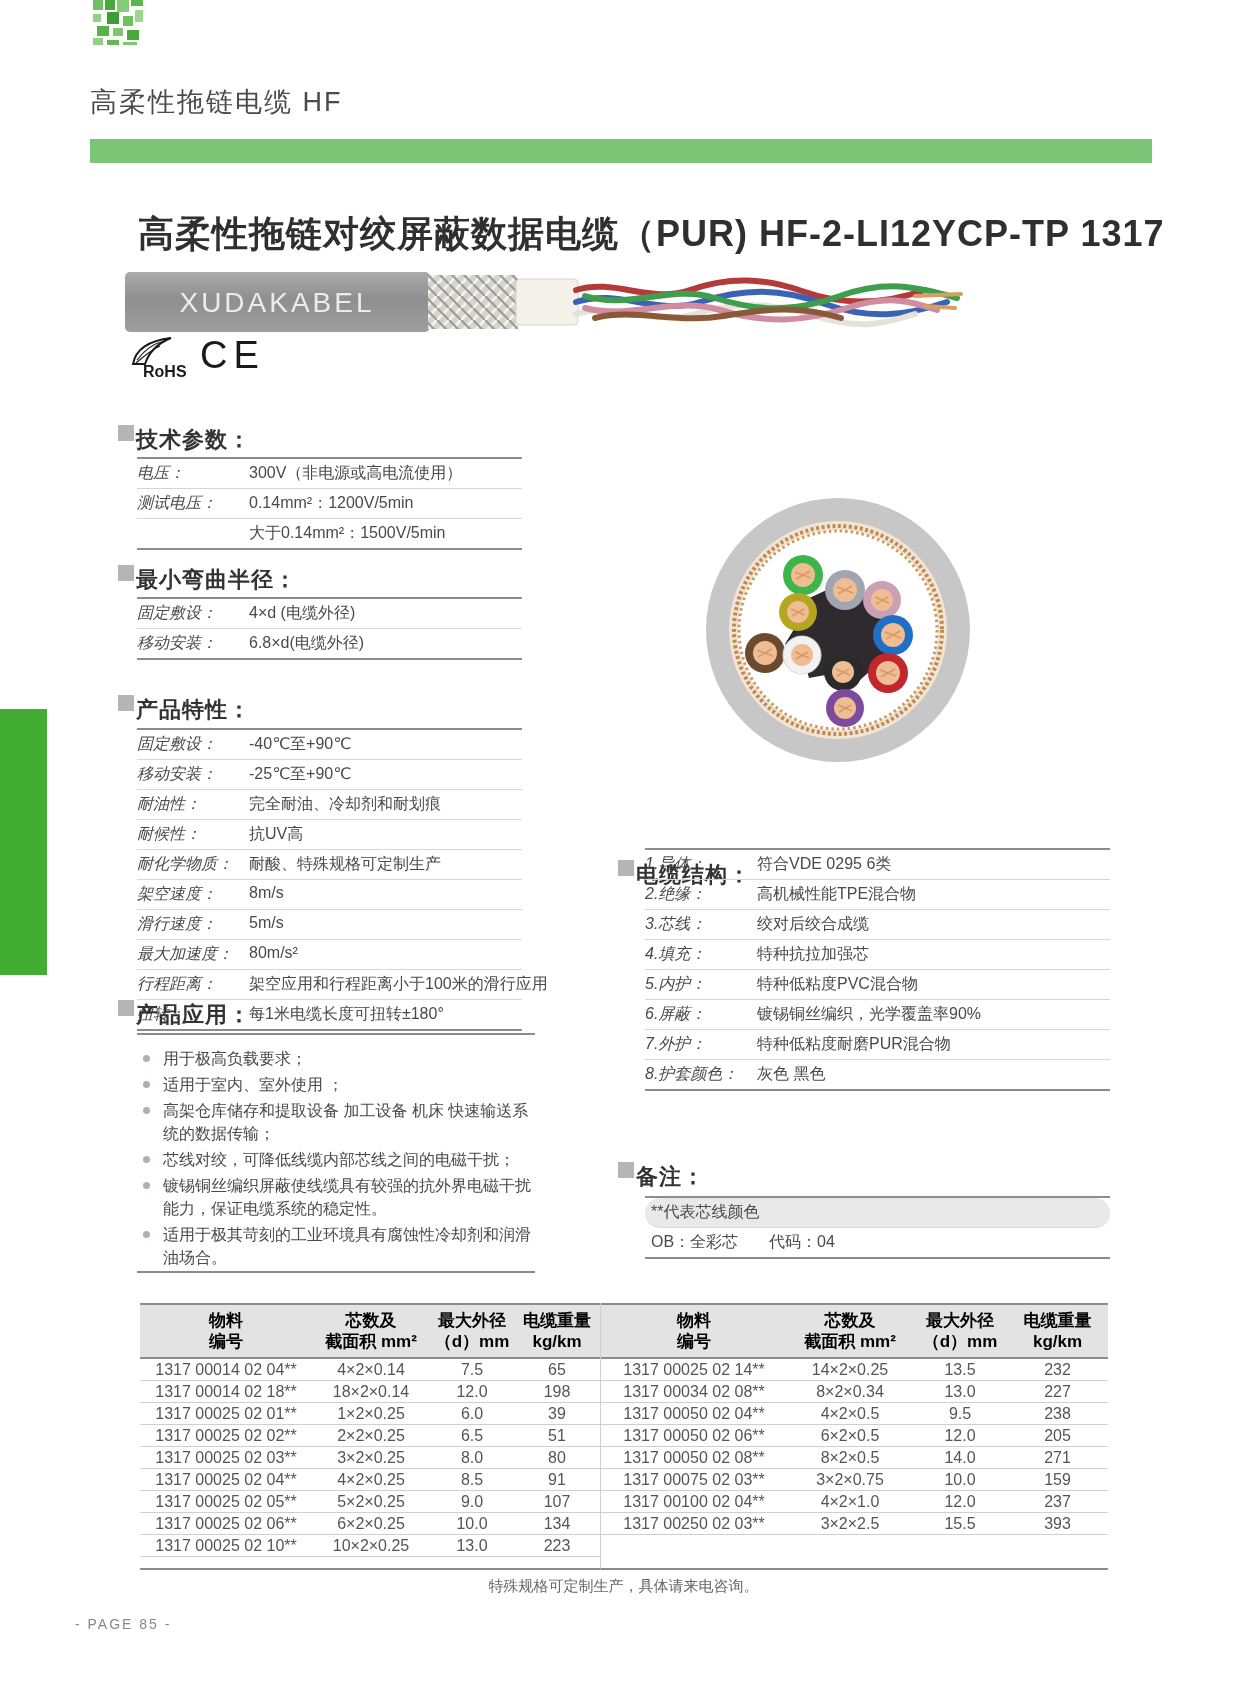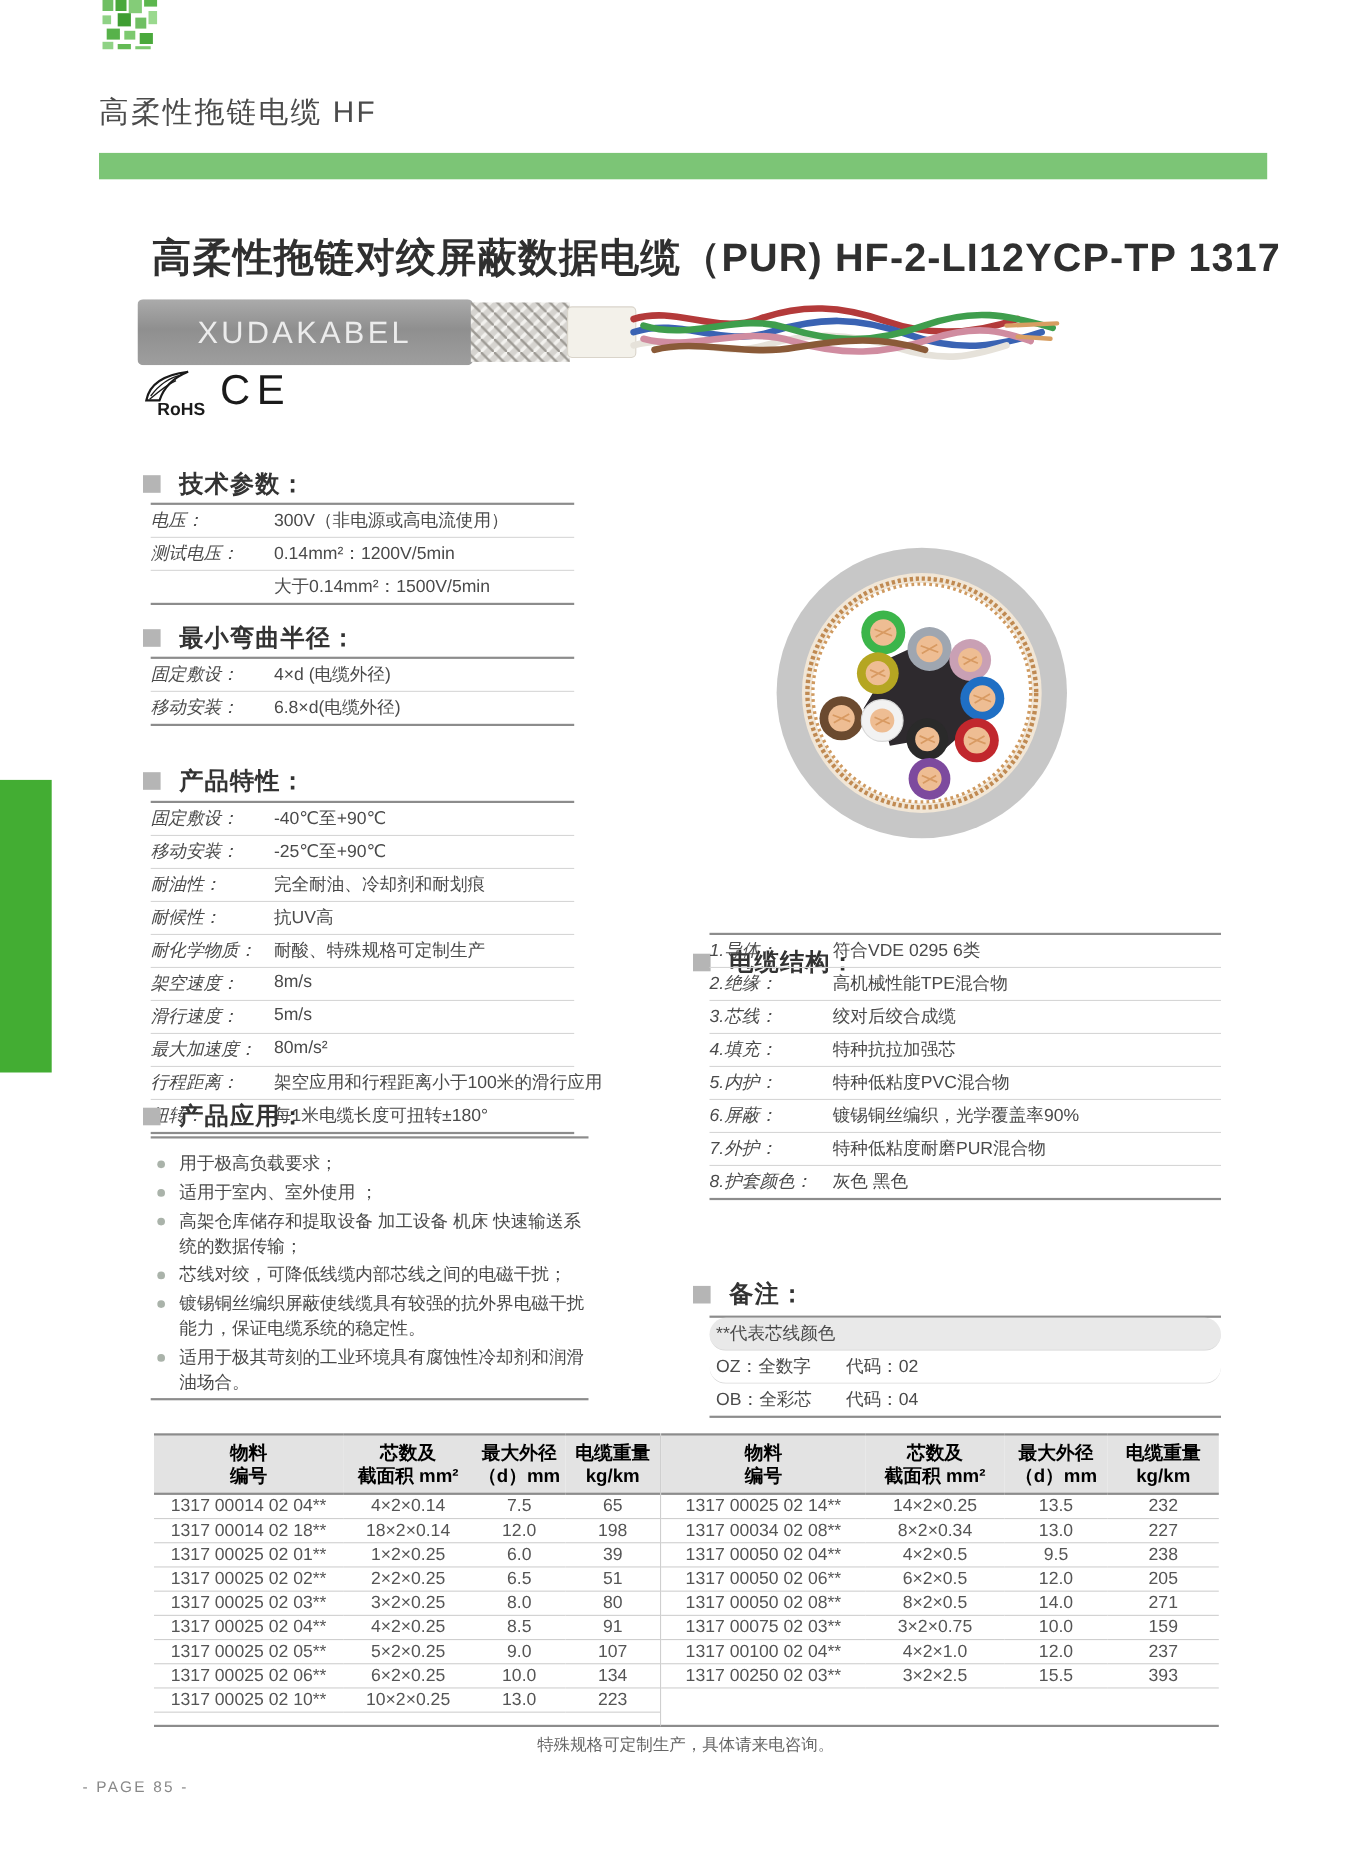--- a/index.html
+++ b/index.html
@@ -5,21 +5,21 @@
   html,body{margin:0;padding:0;background:#fff;}
   body{width:1240px;height:1684px;position:relative;overflow:hidden;
        font-family:"Liberation Sans","DejaVu Sans",sans-serif;color:#4a4a4a;}
   .abs{position:absolute;}
   
   .doc-header{left:90px;top:84px;font-size:27px;color:#4b4b4b;letter-spacing:2px;}
   .green-bar{left:90px;top:139px;width:1062px;height:24px;background:#7cc576;}
   .side-bar{left:0;top:709px;width:47px;height:266px;background:#43ad33;}
   .prod-title{left:138px;top:210px;font-size:36px;font-weight:bold;color:#2f2f2f;letter-spacing:1px;white-space:nowrap;}
   
-  .sec{display:flex;align-items:center;gap:17px;margin-left:12px;}
+  .sec{display:flex;gap:2px;}
   .sec .sq{width:16px;height:16px;background:#b5b5b5;flex:0 0 auto;}
   .sec h2{margin:0;font-size:22px;font-weight:bold;color:#333;letter-spacing:1px;}
   
   .spec{border-top:2px solid #8c8c8c;border-bottom:2px solid #8c8c8c;}
   .spec .row{display:flex;align-items:flex-start;border-bottom:1px solid #d6d6d6;padding:4px 0;}
   .spec .row:last-child{border-bottom:none;}
   .spec .c0{flex:0 0 112px;white-space:nowrap;font-size:16px;font-style:italic;}
   .spec .c1{white-space:nowrap;font-size:16px;}
   .spec.wide .c0{flex:0 0 112px;}
   
@@ -316,24 +316,20 @@
 
 <div class="abs sec" style="left:618px;top:1162px;">
   <span class="sq"></span>
   <h2>备注：</h2>
 </div>
 <div class="abs rem" style="left:645px;top:1196px;width:465px;">
     <div class="row">
       <span class="c0">**代表芯线颜色</span>
     </div>
     <div class="row">
-      <span class="c0">OZ：全数字</span>
-      <span class="c1">代码：02</span>
-    </div>
-    <div class="row">
       <span class="c0">OB：全彩芯</span>
       <span class="c1">代码：04</span>
     </div>
   </div>
 
 <div class="abs dwrap" style="left:140px;top:1303px;">
   <div class="thalf">
     <table class="dt" style="width:460px;">
       <colgroup>
           <col style="width:172px">

